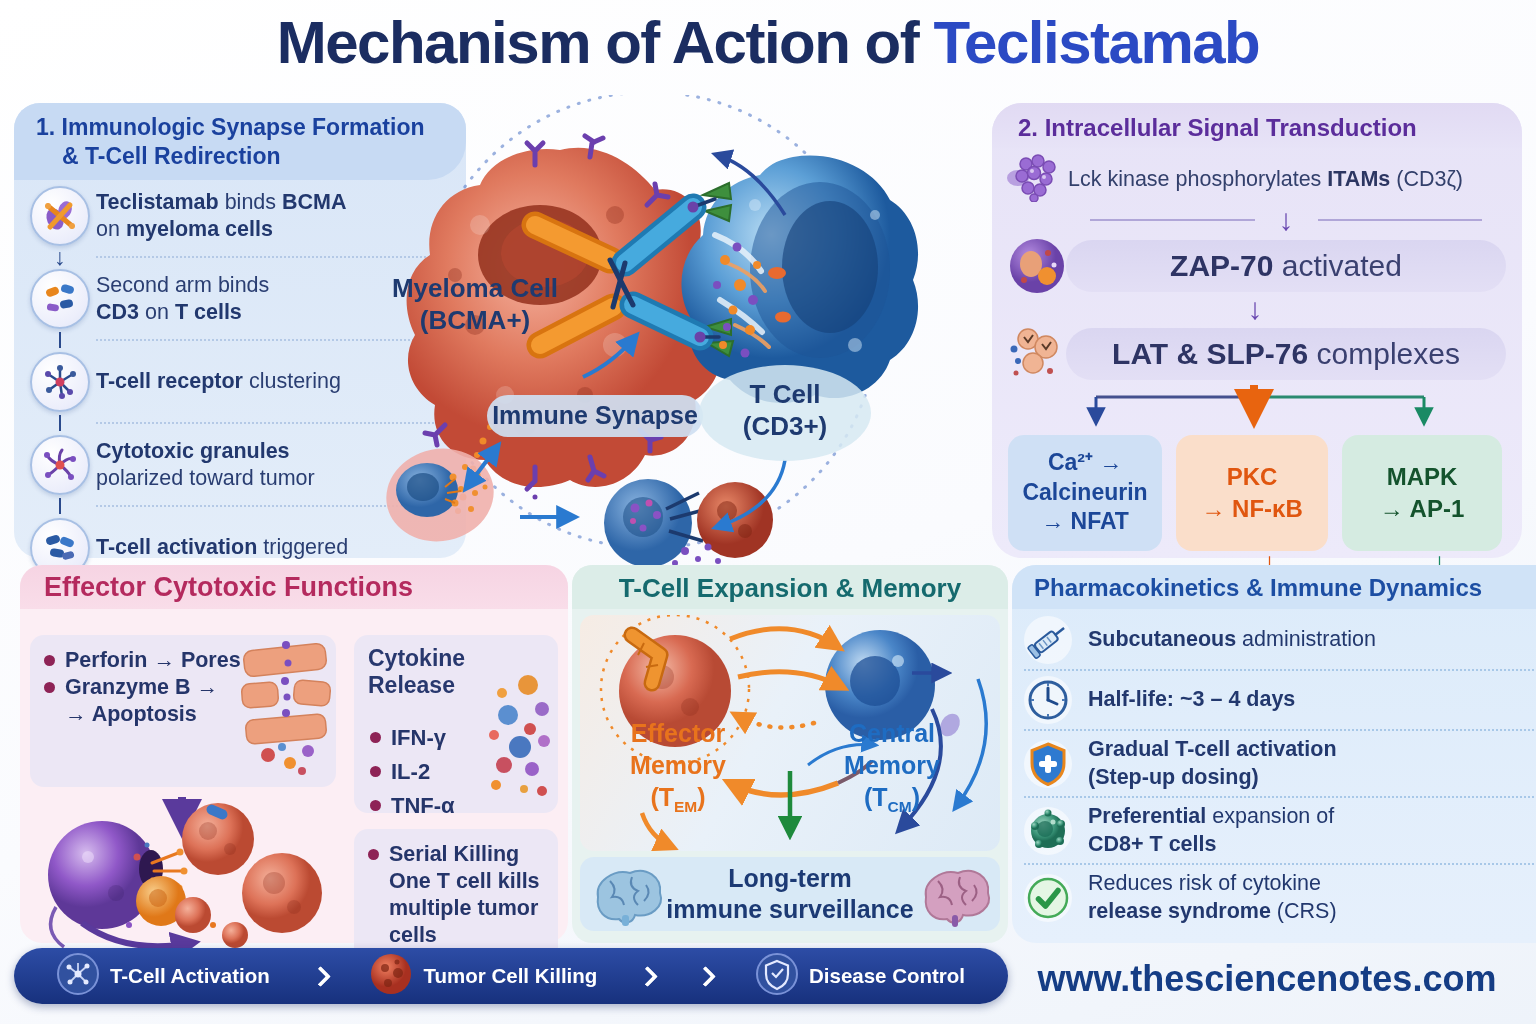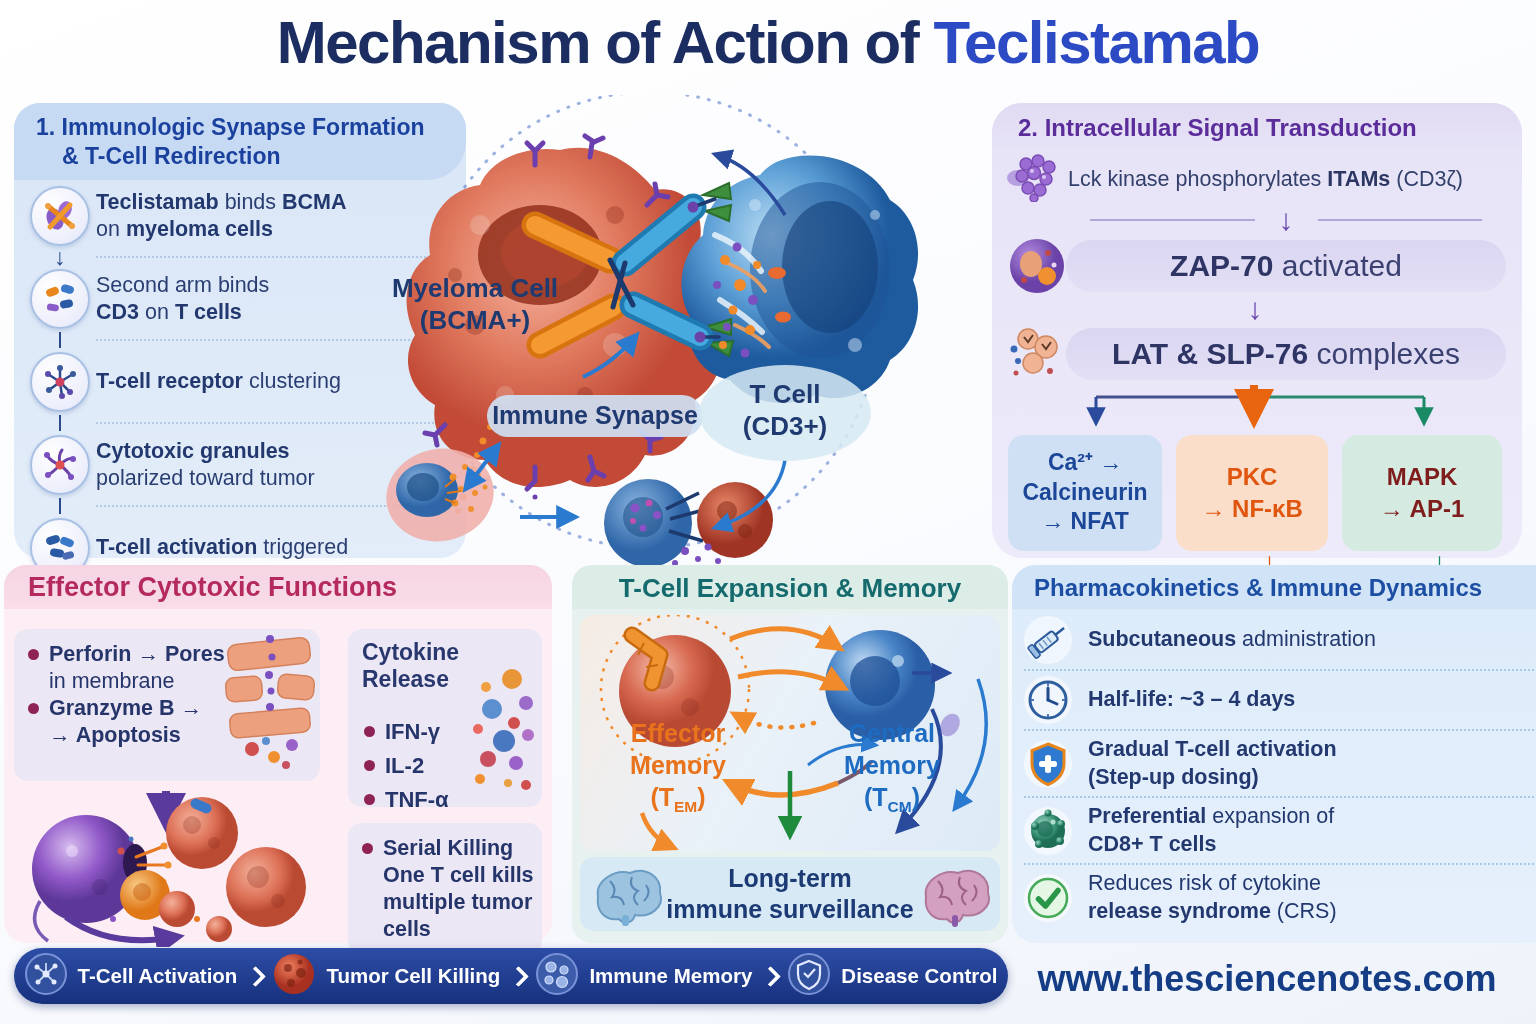--- a/index.html
+++ b/index.html
@@ -52,30 +52,30 @@
   .pill{margin-left:62px;flex:1;background:linear-gradient(180deg,#dad6f1,#e3dff5);
     border-radius:26px;height:52px;display:flex;align-items:center;justify-content:center;
     font-size:30px;color:#3a4070;}
   .pill b{color:#2e3464;}
   .mid-down{text-align:center;color:#6a48b0;font-size:30px;font-weight:bold;line-height:.75;margin:1px 0;}
   .branches{display:flex;justify-content:center;gap:14px;padding:0 4px;}
   .branch{border-radius:16px;height:116px;display:flex;flex-direction:column;justify-content:center;
     text-align:center;font-weight:bold;line-height:1.3;}
   .br-ca{width:160px;background:#cfe0f5;color:#1c4798;font-size:23px;}
   .br-pkc{width:158px;background:#fadeca;color:#e0560f;font-size:24px;}
-  .br-mapk{width:166px;background:#d5ebe1;color:#7f1d1d;font-size:24px;}
+  .br-mapk{width:166px;background:#d5ebe1;color:#14532d;font-size:24px;}
   .after-arrows{position:relative;height:38px;}
   .after-arrows span{position:absolute;font-size:30px;font-weight:bold;line-height:.8;}
   .oa{left:258px;color:#e0560f;}
   .ta{left:428px;color:#1a8a64;}
   
-  #panel-effector{left:4px;top:565px;width:548px;height:378px;border-radius:22px;background:#fceef4;}
+  #panel-effector{left:20px;top:565px;width:548px;height:378px;border-radius:22px;background:#fceef4;}
   .p-head-eff{background:linear-gradient(180deg,#f6d4e3,#f9dde9);border-radius:22px 22px 0 0;
     padding:7px 0 6px 24px;font-size:27px;font-weight:bold;color:#b42a5e;}
-  .eff-cols{display:flex;gap:28px;padding:20px 10px 0 10px;}
+  .eff-cols{display:flex;gap:18px;padding:26px 10px 0 10px;}
   .col-l{width:306px;}
   .col-r{flex:1;}
   .box{background:#ece7f5;border-radius:14px;box-sizing:border-box;}
   .box-perforin{height:152px;padding:12px 6px 0 12px;position:relative;}
   .bullet{display:flex;font-size:21.5px;color:#25356a;line-height:1.26;}
   .bdot{width:11px;height:11px;border-radius:50%;background:#8e2356;margin:8px 10px 0 2px;flex:none;}
   .indent{padding-left:23px;}
   .mem-art{position:absolute;right:2px;top:4px;}
   .kill-art{margin-top:8px;}
   .box-cytokine{height:178px;padding:10px 4px 0 14px;position:relative;}
@@ -385,23 +385,20 @@
   </div>
 
   <div class="panel" id="panel-effector">
     <div class="p-head-eff">Effector Cytotoxic Functions</div>
     <div class="eff-cols">
       <div class="col-l">
         <div class="box box-perforin">
           <div class="bullet">
               <span class="bdot"></span>
             <span><b>Perforin</b><span> → </span><b>Pores</b></span>
-            </div>
-          <div class="bullet indent">
-              <span>in membrane</span>
             </div>
           <div class="bullet">
               <span class="bdot"></span>
             <span><b>Granzyme B</b><span> →</span></span>
             </div>
           <div class="bullet indent">
               <b>→ Apoptosis</b>
             </div>
           <span class="mem-art">
             <svg width="96" height="140" viewBox="0 0 96 140">
@@ -736,33 +733,20 @@
           <g fill="#7e2412" opacity=".7">
               <circle cx="15" cy="15" r="4"></circle>
               <circle cx="28" cy="20" r="5"></circle>
               <circle cx="18" cy="30" r="4"></circle>
               <circle cx="27" cy="9" r="2.5"></circle>
             </g>
         </svg></span>
       <span class="flow-label">Tumor Cell Killing</span>
     </div>
     <span class="chev"></span>
-    <div class="flow-item">
-      <span>
-        <svg width="42" height="42" viewBox="0 0 42 42">
-          <circle cx="21" cy="21" r="20" fill="#3c5caa" stroke="#7a92d8" stroke-width="2"></circle>
-          <g fill="#9ab4e8" stroke="#d4e0fa" stroke-width="1.2">
-            <circle cx="15" cy="14" r="5"></circle>
-              <circle cx="28" cy="17" r="4"></circle>
-              <circle cx="13" cy="27" r="4"></circle>
-              <circle cx="26" cy="29" r="5.5"></circle>
-          </g>
-        </svg></span>
-      <span class="flow-label">Immune Memory</span>
-    </div>
     <span class="chev"></span>
     <div class="flow-item">
       <span>
         <svg width="42" height="42" viewBox="0 0 42 42">
           <circle cx="21" cy="21" r="20" fill="#31519f" stroke="#7a92d8" stroke-width="2"></circle>
           <path d="M21,8 L32,12.5 V21 C32,28.5 27,33.5 21,36 C15,33.5 10,28.5 10,21 V12.5 Z" fill="none" stroke="#e4eaff" stroke-width="2.2"></path>
           <path d="M16,20 l4,4 l7,-8" stroke="#e4eaff" stroke-width="2.2" fill="none"></path>
         </svg></span>
       <span class="flow-label">Disease Control</span>
     </div>

